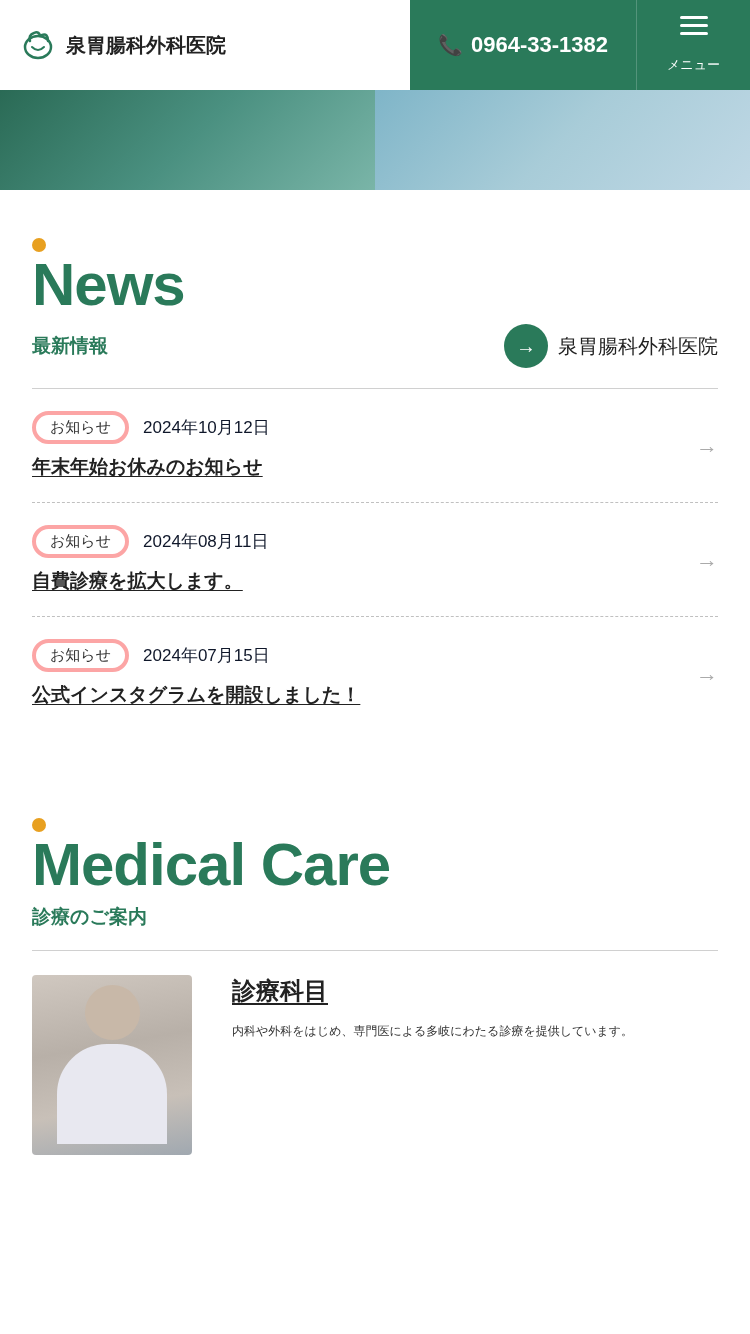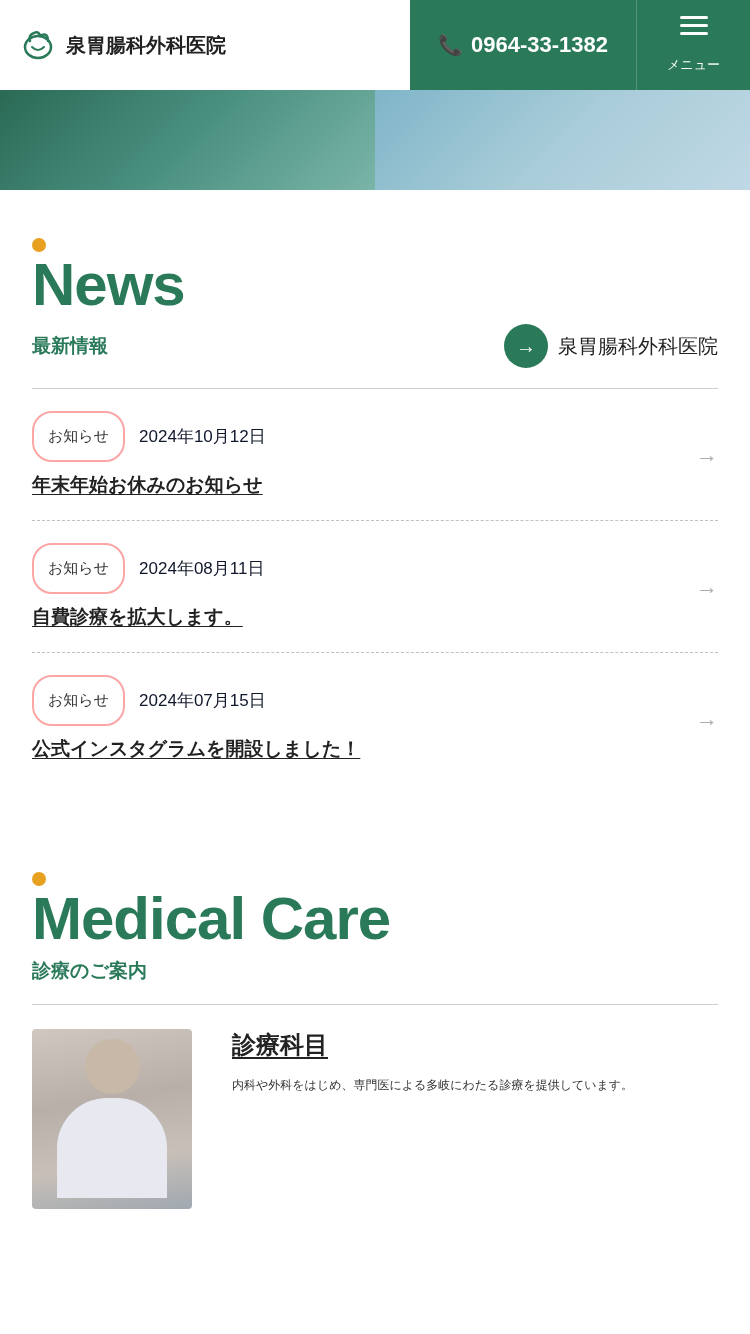--- a/index.html
+++ b/index.html
@@ -193,23 +193,23 @@
     .news-item:last-child {
       border-bottom: none;
     }
     .news-item-meta {
       display: flex;
       align-items: center;
       gap: 14px;
       margin-bottom: 10px;
     }
     .news-tag {
-      border: 2px solid #fca5a5;
+      border: 4px solid #fca5a5;
       border-radius: 20px;
-      padding: 14px 14px;
+      padding: 3px 14px;
       font-size: 15px;
       color: #333;
       white-space: nowrap;
     }
     .news-date {
       font-size: 17px;
       color: #0f172a;
     }
     .news-arrow {
       position: absolute;

